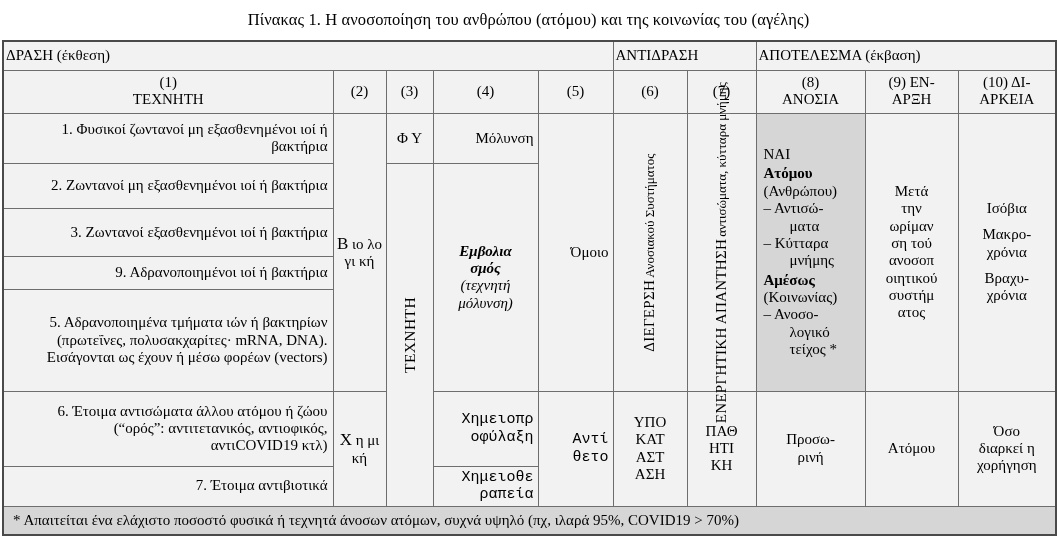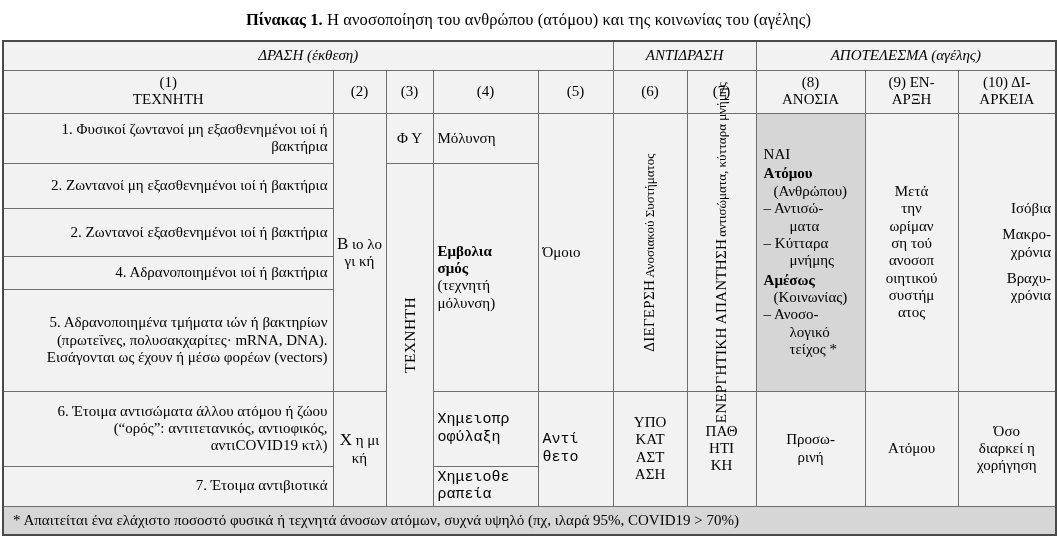--- a/index.html
+++ b/index.html
@@ -22,45 +22,43 @@
   }
   #caption {
     width: 100%;
     text-align: center;
     font-size: 16.5px;
     padding-top: 10px;
     padding-bottom: 9px;
     line-height: 1.25;
     letter-spacing: 0.1px;
   }
-  #caption .cap-lead { font-weight: bold; }
+  #caption .cap-lead { font-weight: normal; }
   #caption .cap-bold { font-weight: normal; }
 
   table.main {
     border-collapse: collapse;
     table-layout: fixed;
     width: 1053px;
     margin-left: 2px;
     border: 2px solid #4a4a4a;
   }
   table.main td, table.main th {
     border: 1px solid #6e6e6e;
     padding: 2px 4px;
     vertical-align: middle;
     font-weight: normal;
     font-size: 15px;
     line-height: 1.16;
     background: #f2f2f2;
     box-sizing: border-box;
   }
   .band {
-    text-align: center;
     font-size: 16px;
     padding: 5px 2px 6px 2px !important;
-    font-style: italic;
   }
   .colhead {
     text-align: center;
     font-size: 15px;
     line-height: 1.12;
     padding: 3px 2px 4px 2px !important;
   }
   
   .c1 {
     text-align: right;
@@ -114,66 +112,67 @@
   .shaded { background: #d6d6d6 !important; }
 
   .imm {
     text-align: left;
     font-size: 14.5px;
     line-height: 1.3;
     padding: 4px 6px 4px 7px !important;
     vertical-align: top;
   }
   .imm .ttl { font-weight: bold; display: block; margin-top: 2px;}
-  .imm .sub { display: block; margin-left: 10px; }
+  .imm .sub { display: block; }
   .imm .dash {
     display: block;
     padding-left: 13px;
     text-indent: -13px;
   }
   .imm .plain { display: block; }
 
   .narrow-stack {
     text-align: center;
     font-size: 15px;
     line-height: 1.27;
   }
   .narrow-stack span { display: block; }
 
   .dur {
     text-align: center;
     font-size: 15px;
     line-height: 1.25;
   }
-  .dur .item { display: block; margin: 9px 0; text-align: right; }
+  .dur .item { display: block; margin: 9px 0; }
 
   .footnote {
     background: #d6d6d6 !important;
     text-align: left;
     font-size: 14px;
     padding: 5px 8px 5px 9px !important;
   }
   .small-stack {
     text-align: center;
     font-size: 15px;
     line-height: 1.22;
   }
   .small-stack span { display: block; }
   .bold-center {
-    text-align: left;
+    text-align: right;
     font-weight: bold;
     font-size: 15px;
     line-height: 1.2;
     margin-top: 8px;
   }
   .bold-center span { display: block; font-family: Liberation Mono, monospace; }
   .mixed-center {
-    text-align: left;
+    text-align: center;
     font-size: 14.5px;
     line-height: 1.22;
+    font-style: italic;
   }
   .mixed-center .b { font-weight: bold; display: block; }
   .mixed-center .n { display: block; }
 </style>
 </head>
 <body>
 
 <div id="page">
 
   <div id="caption">
@@ -191,21 +190,21 @@
       <col style="width:69px">
       <col style="width:109px">
       <col style="width:93px">
       <col style="width:98px">
     </colgroup>
 
     <tbody>
         <tr>
       <td class="band" colspan="5">ΔΡΑΣΗ (έκθεση)</td>
       <td class="band" colspan="2">ΑΝΤΙΔΡΑΣΗ</td>
-      <td class="band" colspan="3">ΑΠΟΤΕΛΕΣΜΑ (αγέλης)</td>
+      <td class="band" colspan="3">ΑΠΟΤΕΛΕΣΜΑ (έκβαση)</td>
     </tr>
 
     <tr>
       <td class="colhead">
         <span>(1)</span><br>
         <span>ΤΕΧΝΗΤΗ</span>
       </td>
       <td class="colhead">(2)</td>
       <td class="colhead">(3)</td>
       <td class="colhead">(4)</td>
@@ -319,27 +318,27 @@
       <td class="mixed-center" rowspan="4">
         <span class="b">Εμβολια</span>
         <span class="b">σμός</span>
         <span class="n">(τεχνητή</span>
         <span class="n">μόλυνση)</span>
       </td>
     </tr>
 
     <tr>
       <td class="c1" style="height:48px">
-        <span class="hang">2. Ζωντανοί εξασθενημένοι ιοί ή βακτήρια</span>
+        <span class="hang">3. Ζωντανοί εξασθενημένοι ιοί ή βακτήρια</span>
       </td>
     </tr>
 
     <tr>
       <td class="c1" style="height:33px">
-        <span class="hang">4. Αδρανοποιημένοι ιοί ή βακτήρια</span>
+        <span class="hang">9. Αδρανοποιημένοι ιοί ή βακτήρια</span>
       </td>
     </tr>
 
     <tr>
       <td class="c1" style="height:102px">
         <span class="hang">5. Αδρανοποιημένα τμήματα ιών ή βακτηρίων (πρωτεΐνες, πολυσακχαρίτες· mRNA, DNA). Εισάγονται ως έχουν ή μέσω φορέων (vectors)</span>
       </td>
     </tr>
 
     <tr>

